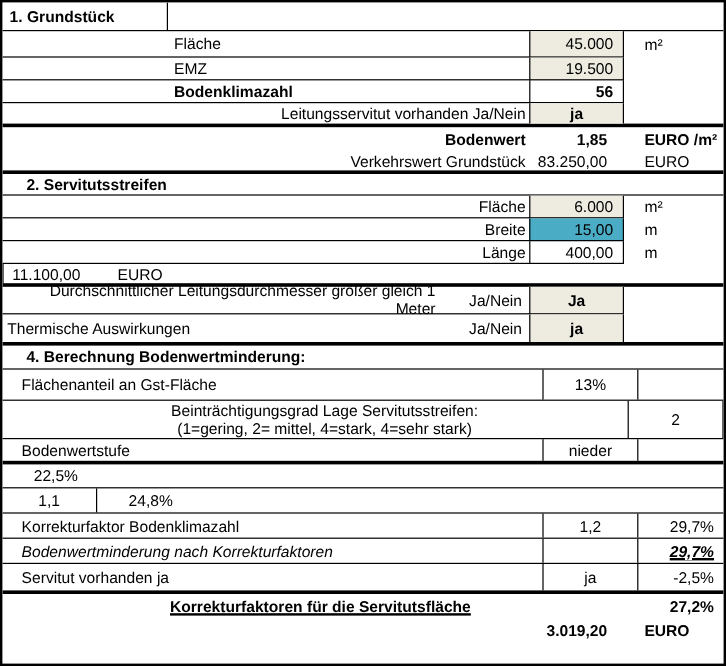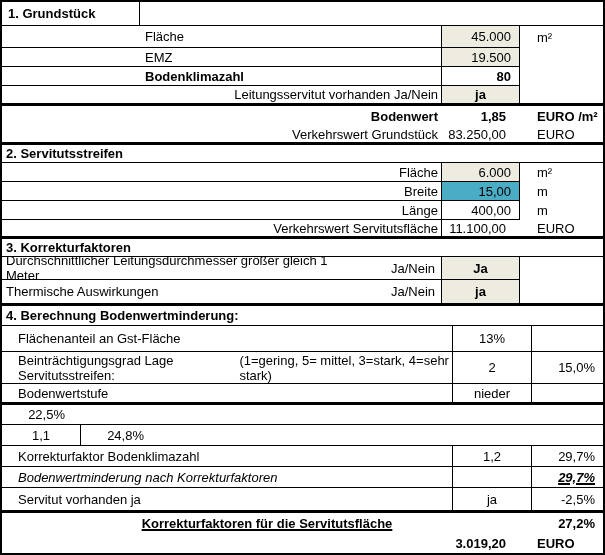--- a/index.html
+++ b/index.html
@@ -5,21 +5,21 @@
   :root{
     --shaded:#EEECE1;
     --highlight:#4BACC6;
     --border:#000000;
   }
   html,body{margin:0;padding:0;background:#fff;}
   body{font-family:"Liberation Sans", sans-serif;color:#000;}
   .sheet{
     width:605px;height:555px;box-sizing:border-box;
     border:2px solid var(--border);
-    background:#fff;overflow:hidden;
+    background:#fff;overflow:hidden;text-align:right;
   }
   .row{display:flex;align-items:stretch;box-sizing:border-box;}
   .row > div{box-sizing:border-box;display:flex;align-items:center;font-size:13px;}
   
   .h15{height:15px}.h16{height:16px}.h17{height:17px}.h18{height:18px}.h19{height:19px}
   .h20{height:20px}.h21{height:21px}.h22{height:22px}.h23{height:23px}.h24{height:24px}
   .h26{height:26px}.h32{height:32px}
   
   .col-label{flex:1;}
   .col-value{width:79px;}
@@ -45,23 +45,23 @@
   .pl4{padding-left:16px;}
   .pl143{padding-left:143px;}
   .pr3{padding-right:3px;}
   .pr8{padding-right:8px;}
   .pr14{padding-right:14px;}
   .underline{text-decoration:underline;text-decoration-thickness:2px;}
   .title-cell{
     width:138px;border-right:1px solid var(--border);
     font-weight:bold;font-size:14px;padding-left:6px;
   }
-  .sec-title{font-weight:bold;font-size:14px;padding-left:4px;}
+  .sec-title{font-weight:bold;font-size:14px;padding-left:20px;}
   .split{justify-content:space-between;padding-left:4px;padding-right:6px;gap:28px;}
-  .two-line{justify-content:center;align-items:flex-start;line-height:15px;}
+  .two-line{flex-direction:column;justify-content:center;align-items:flex-start;line-height:15px;}
   .res-label{flex:1;justify-content:center;}
 </style>
 </head>
 <body>
 
 <div class="sheet">
 
   <div class="row h24 bb-full">
     <div class="title-cell">1. Grundstück</div>
     <div style="flex:1"></div>
@@ -74,21 +74,21 @@
   </div>
 
   <div class="row h19">
     <div class="col-label pl143 bb">EMZ</div>
     <div class="col-value box shaded bb tr pr8">19.500</div>
     <div class="col-unit"></div>
   </div>
 
   <div class="row h19">
     <div class="col-label pl143 bb b">Bodenklimazahl</div>
-    <div class="col-value box bb tr pr8 b">80</div>
+    <div class="col-value box bb tr pr8 b">56</div>
     <div class="col-unit"></div>
   </div>
 
   <div class="row h17">
     <div class="col-label tr pr3">Leitungsservitut vorhanden Ja/Nein</div>
     <div class="col-value box shaded tc b small">ja</div>
     <div class="col-unit"></div>
   </div>
 
   <div class="divider"></div>
@@ -123,30 +123,26 @@
     <div class="col-unit">m</div>
   </div>
 
   <div class="row h19">
     <div class="col-label tr pr3 bb">Länge</div>
     <div class="col-value box bb tr pr8">400,00</div>
     <div class="col-unit">m</div>
   </div>
 
   <div class="row h16">
-    <div class="col-label tr pr3 small">Verkehrswert Servitutsfläche</div>
     <div class="col-value bl1 tr pr14 small">11.100,00</div>
     <div class="col-unit small">EURO</div>
   </div>
 
   <div class="divider"></div>
 
-  <div class="row h18 bb-full">
-    <div class="col-label sec-title">3. Korrekturfaktoren</div>
-  </div>
 
   <div class="row h23">
     <div class="col-label split bb">
       <span>Durchschnittlicher Leitungsdurchmesser größer gleich 1 Meter</span>
       <span>Ja/Nein</span>
     </div>
     <div class="col-value box shaded bb tc b small">Ja</div>
     <div class="col-unit"></div>
   </div>
 
@@ -167,24 +163,23 @@
 
   <div class="row h26 bb-full">
     <div class="col-label pl4 br1">Flächenanteil an Gst-Fläche</div>
     <div class="col-value tc br1">13%</div>
     <div class="col-pct"></div>
   </div>
 
   <div class="row h32 bb-full">
     <div class="col-label pl4 br1 two-line">
       <div>Beinträchtigungsgrad Lage Servitutsstreifen:</div>
-      <div>(1=gering, 5= mittel, 3=stark, 4=sehr stark)</div>
+      <div>(1=gering, 2= mittel, 4=stark, 4=sehr stark)</div>
     </div>
     <div class="col-value tc br1">2</div>
-    <div class="col-pct">15,0%</div>
   </div>
 
   <div class="row h18">
     <div class="col-label pl4 br1">Bodenwertstufe</div>
     <div class="col-value tc br1">nieder</div>
     <div class="col-pct"></div>
   </div>
 
   <div class="divider"></div>
 

